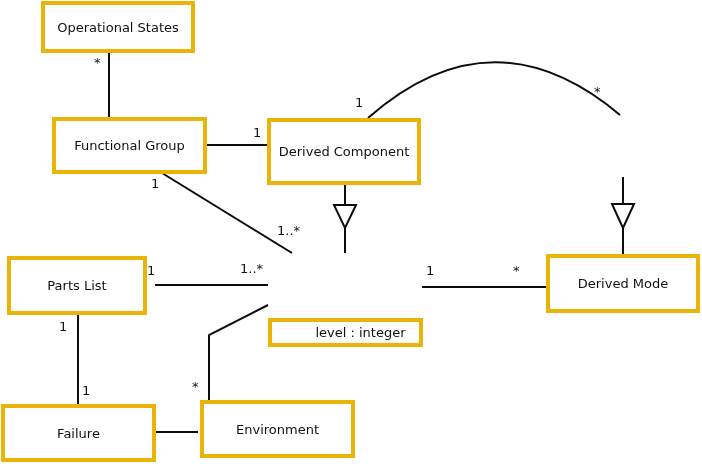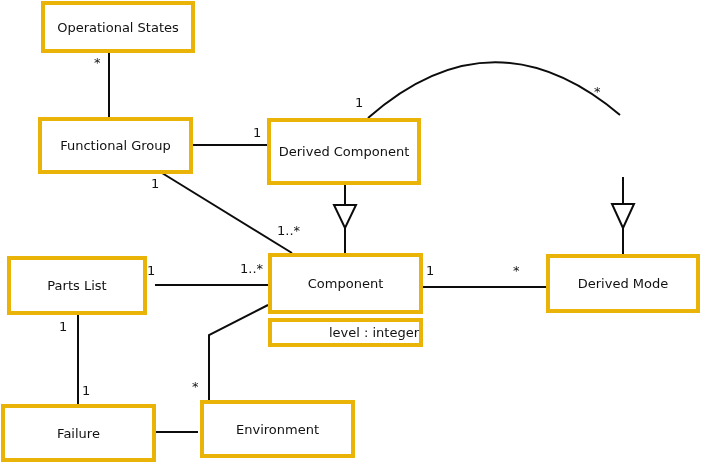--- a/index.html
+++ b/index.html
@@ -40,21 +40,21 @@
     box-sizing: border-box;
     border: 4px solid #eab308;
     background: #ffffff;
     display: flex;
     align-items: center;
     justify-content: center;
     font-size: 13px;
     white-space: nowrap;
   }
   .cls.attr-compartment {
-    justify-content: flex-end;
+    justify-content: center;
     padding-left: 30px;
   }
   .mult {
     position: absolute;
     font-size: 13px;
     line-height: 14px;
     background: transparent;
     color: #141414;
   }
 </style>
@@ -87,36 +87,33 @@
 
     <line x1="155" y1="432" x2="198" y2="432"></line>
 
     <polyline points="268,305 209,335 209,400"></polyline>
   </svg>
 
   <div class="cls" style="left:41px;  top:1px;   width:154px; height:52px">
     <span>Operational States</span>
   </div>
 
-  <div class="cls" style="left:38px;  top:117px; width:155px; height:57px">
+  <div class="cls" style="left:52px;  top:117px; width:155px; height:57px">
     <span>Functional Group</span>
   </div>
 
   <div class="cls" style="left:267px; top:118px; width:154px; height:67px">
     <span>Derived Component</span>
   </div>
 
 
   <div class="cls" style="left:7px;   top:256px; width:140px; height:59px">
     <span>Parts List</span>
   </div>
 
-  <div class="cls" style="left:268px; top:253px; width:155px; height:61px">
-    <span>Component</span>
-  </div>
   <div class="cls attr-compartment" style="left:268px; top:318px; width:155px; height:29px">
     <span>level : integer</span>
   </div>
 
   <div class="cls" style="left:546px; top:254px; width:154px; height:59px">
     <span>Derived Mode</span>
   </div>
 
   <div class="cls" style="left:1px;   top:404px; width:155px; height:58px">
     <span>Failure</span>

